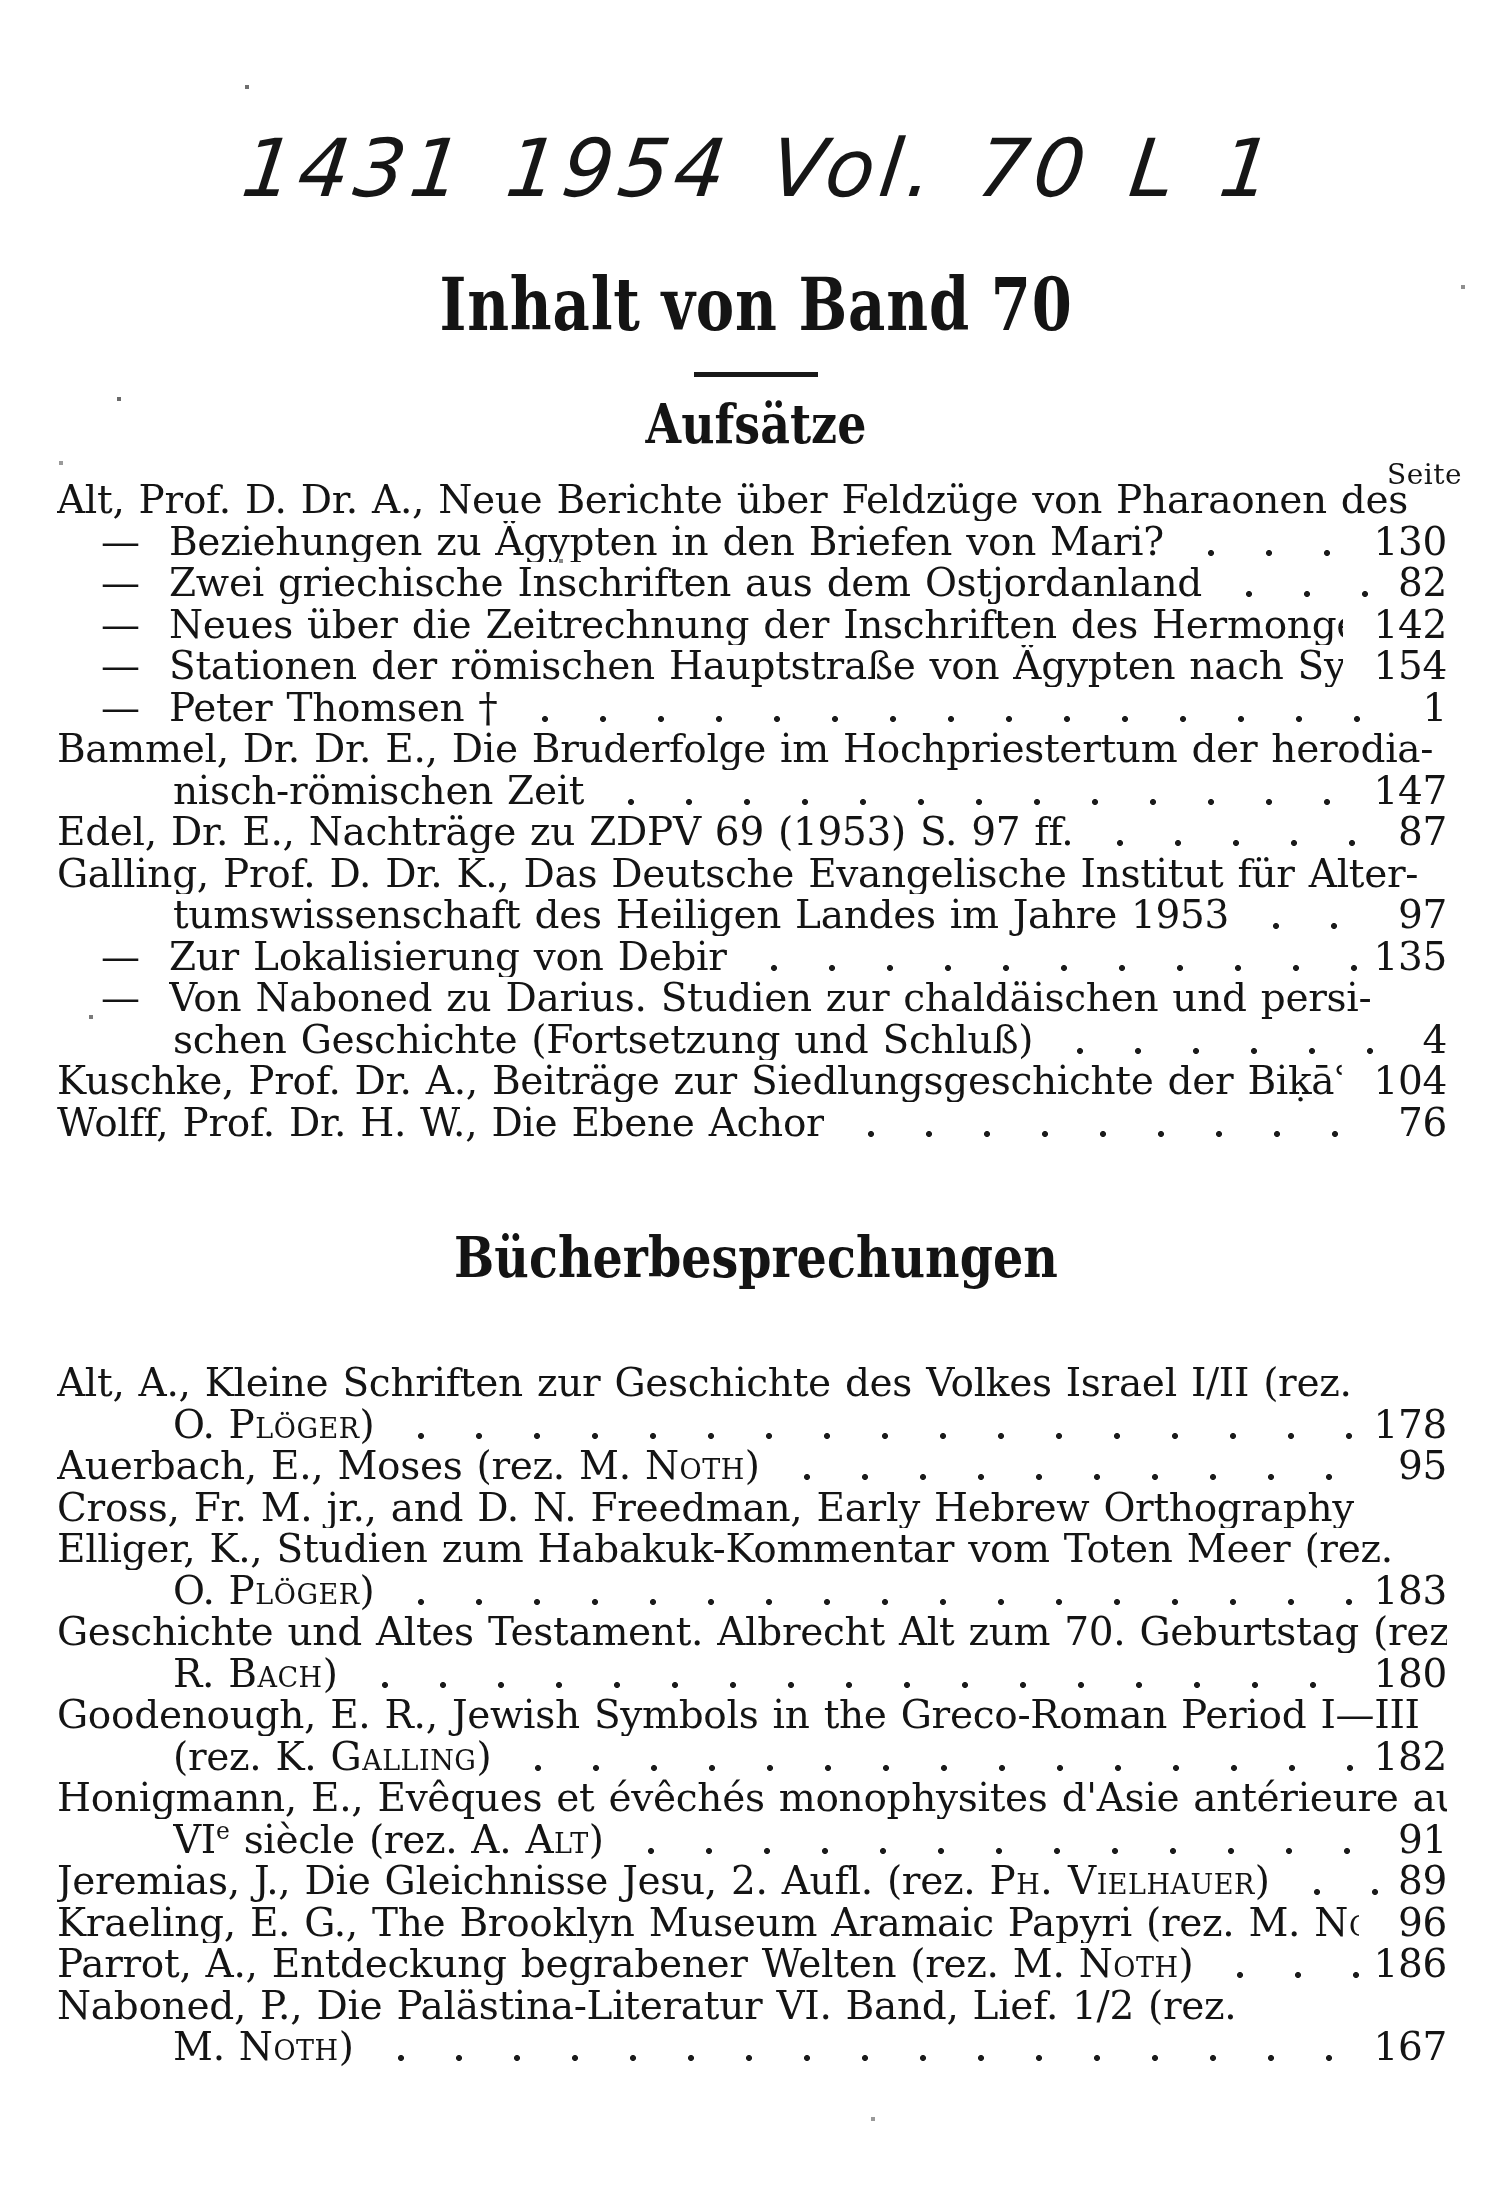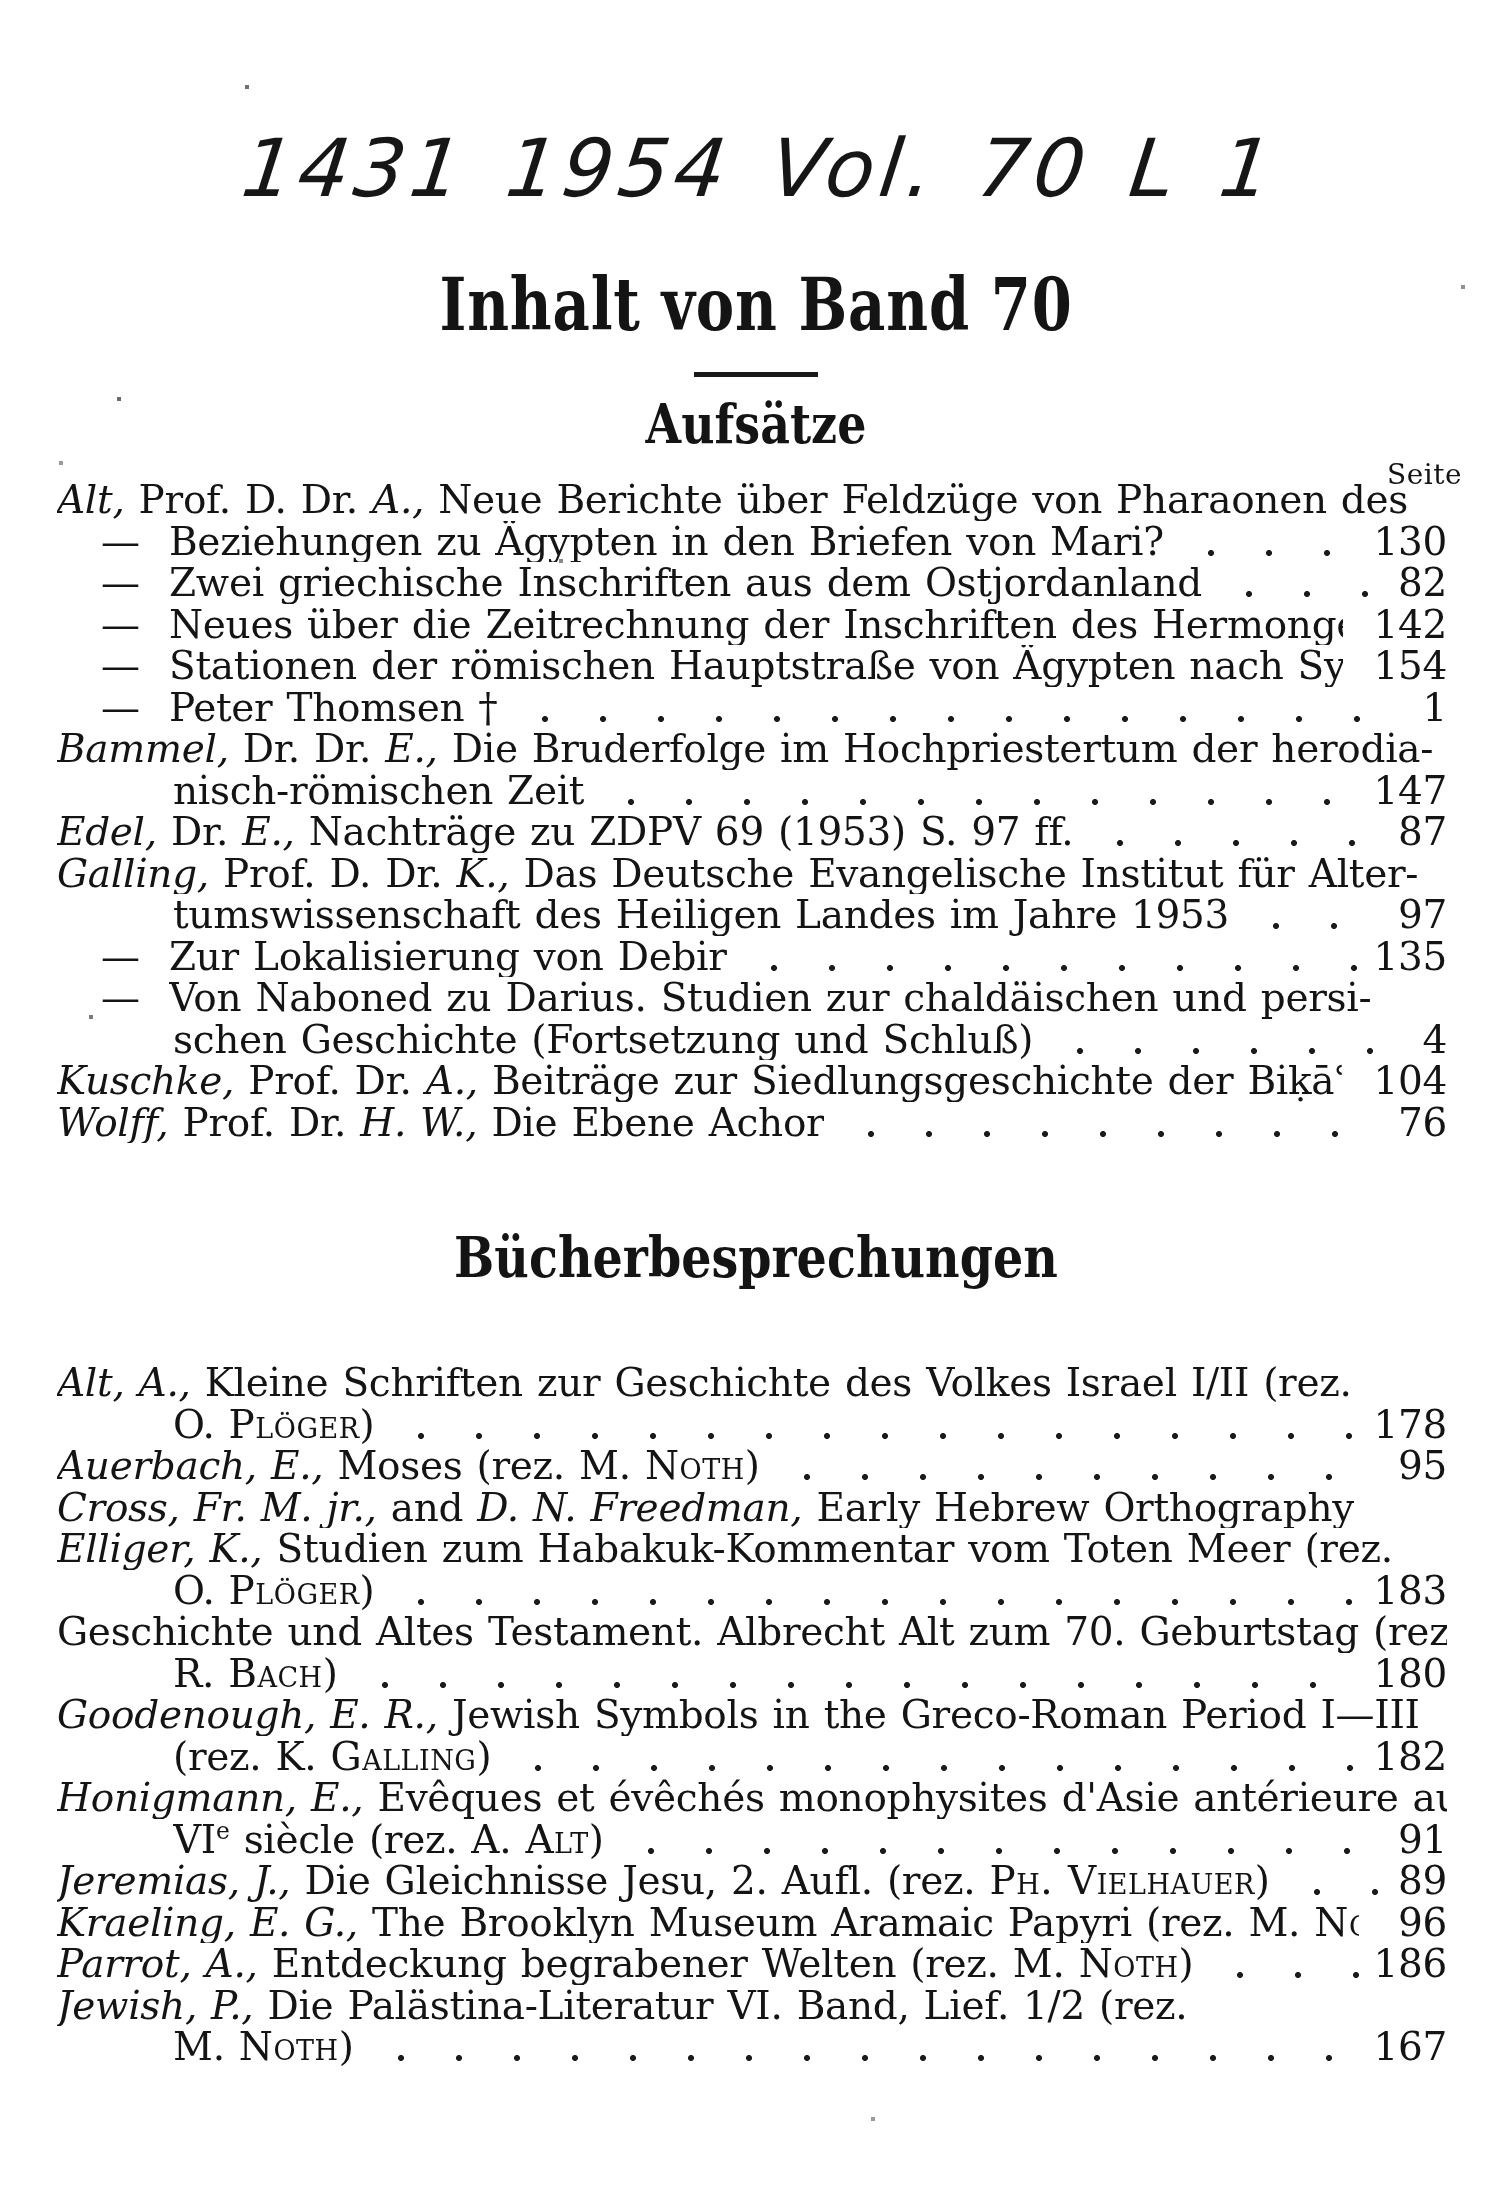--- a/index.html
+++ b/index.html
@@ -44,21 +44,21 @@
   .line.dash{padding-left:44px;}
   .dashmark{flex:0 0 68px;}
   .entry-text{flex:0 1 auto;overflow:hidden;}
   .leader{
     flex:1 1 auto;min-width:4px;height:41.5px;margin:0 10px 0 16px;
     background-image:radial-gradient(circle,#1b1b1b 2.6px,transparent 3.4px);
     background-size:58px 8px;background-repeat:repeat-x;
     background-position:2px 28px;
   }
   .page-num{flex:0 0 auto;min-width:58px;text-align:right;}
-  .s-i{font-style:italic;}
+  .s-i{}
   .s-sc{font-variant:small-caps;letter-spacing:0.5px;}
   .s-sup{font-size:0.6em;vertical-align:super;line-height:0;}
   .specks{
     position:absolute;top:0;left:0;width:2px;height:2px;background:transparent;
     box-shadow:118px 398px 0 1px #6a6a6a, 90px 1016px 0 1px #7a7a7a,
                246px 86px 0 1px #6f6f6f, 60px 462px 0 1px #9a9a9a,
                560px 560px 0 1px #8a8a8a, 872px 2118px 0 1px #9a9a9a,
                1462px 286px 0 1px #8f8f8f;
   }
 </style>
@@ -216,21 +216,21 @@
         <span class="entry-text"><span class="s-i">Kraeling, E. G.,</span><span> The Brooklyn Museum Aramaic Papyri (rez. M. </span><span class="s-sc">Noth</span></span>
         <span class="leader"></span>
         <span class="page-num">96</span>
       </div>
       <div class="line first">
         <span class="entry-text"><span class="s-i">Parrot, A.,</span><span> Entdeckung begrabener Welten (rez. M. </span><span class="s-sc">Noth</span><span>)</span></span>
         <span class="leader"></span>
         <span class="page-num">186</span>
       </div>
       <div class="line first">
-        <span class="entry-text"><span class="s-i">Jewish, P.,</span><span> Die Palästina-Literatur VI. Band, Lief. 1/2 (rez.</span></span>
+        <span class="entry-text"><span class="s-i">Naboned, P.,</span><span> Die Palästina-Literatur VI. Band, Lief. 1/2 (rez.</span></span>
       </div>
       <div class="line cont">
         <span class="entry-text"><span>M. </span><span class="s-sc">Noth</span><span>)</span></span>
         <span class="leader"></span>
         <span class="page-num">167</span>
       </div>
     </div>
 </div>
 
 </body></html>

